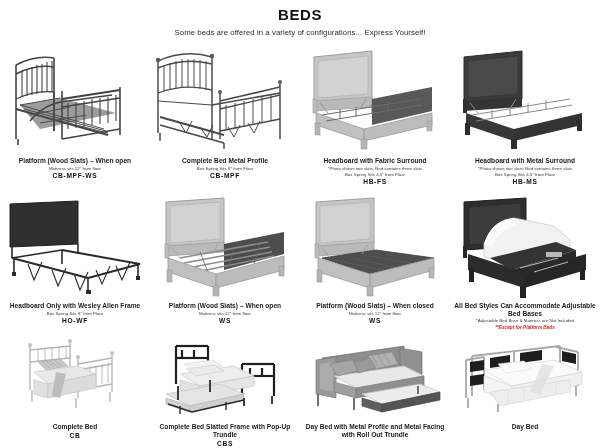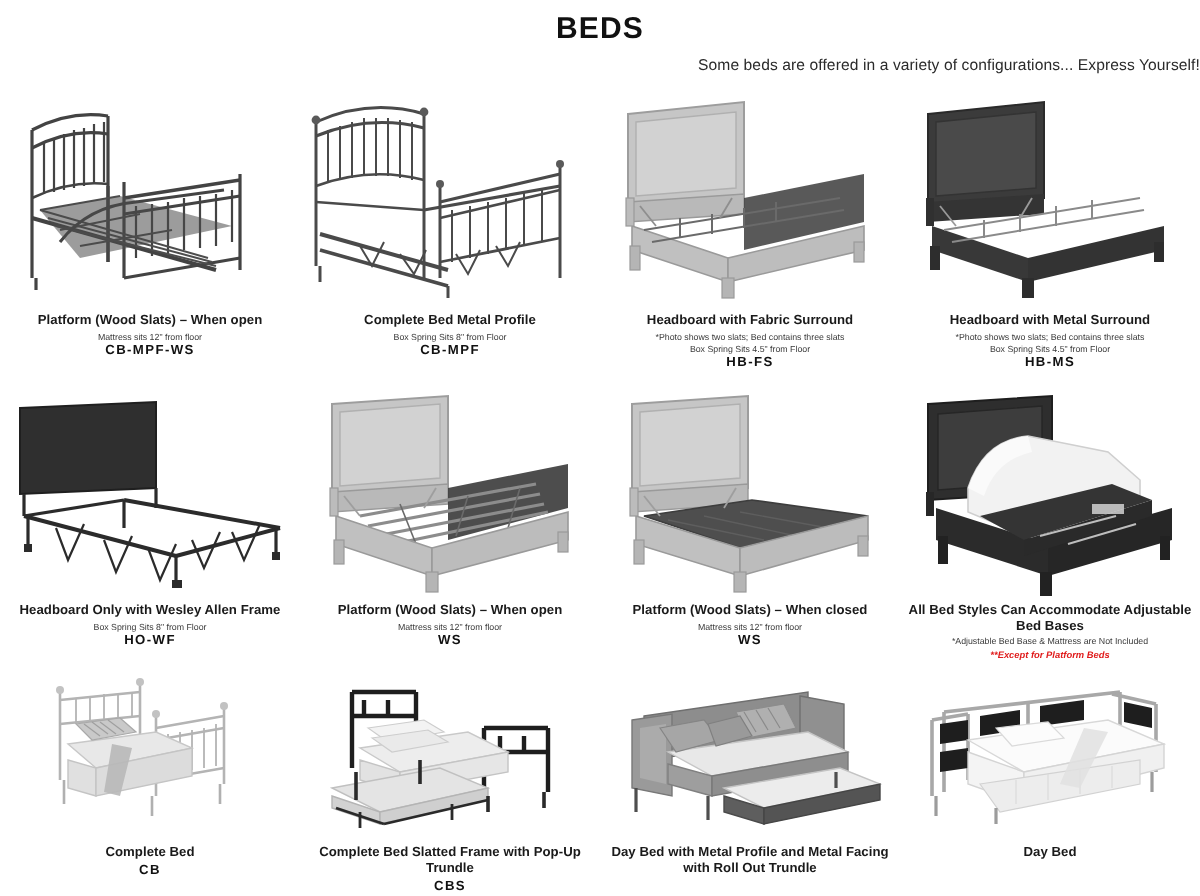--- a/index.html
+++ b/index.html
@@ -24,21 +24,20 @@
     font-size: 15px;
     font-weight: bold;
     letter-spacing: 0.6px;
     color: #111;
   }
   .subtitle {
     font-size: 7.8px;
     color: #2b2b2b;
     margin-top: 5px;
     letter-spacing: 0.05px;
-    text-align: right;
   }
 
   
   .grid {
     margin-top: 6px;
     display: grid;
     grid-template-columns: repeat(4, 150px);
     grid-auto-rows: auto;
   }
   .cell {

